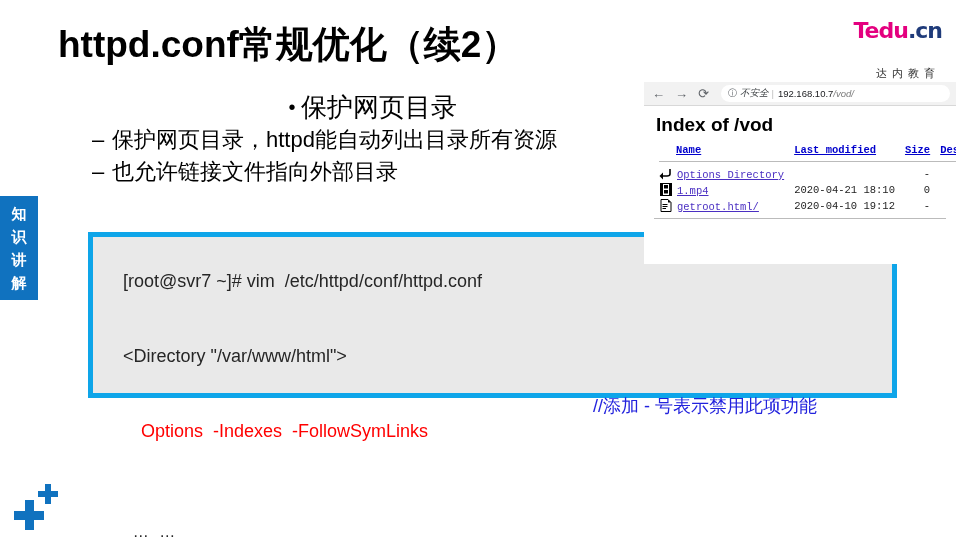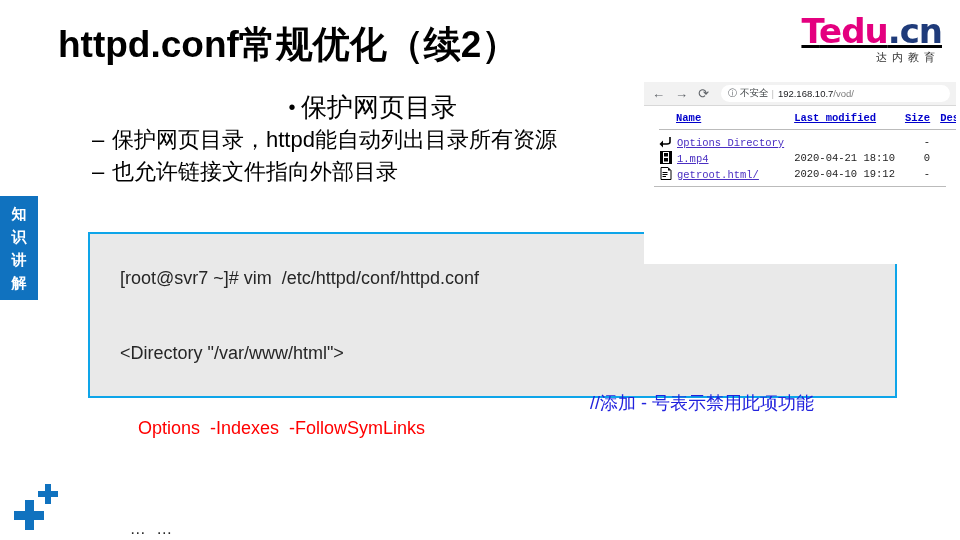--- a/index.html
+++ b/index.html
@@ -18,36 +18,35 @@
   
   .logo {
     position: absolute;
     top: 14px;
     right: 18px;
     width: 160px;
     height: 56px;
     text-align: right;
   }
   .logo-wordmark {
-    font-size: 34px;
+    font-size: 22px;
     font-weight: bold;
     line-height: 34px;
     letter-spacing: -1px;
     white-space: nowrap;
     font-family: "DejaVu Sans", sans-serif;
-    text-decoration: underline;
   }
   .logo-t { color: #e4007f; }
   .logo-e { color: #e4007f; }
   .logo-rest { color: #1f3b7a; }
   .logo-sub {
     font-size: 11px;
     color: #333333;
     letter-spacing: 5px;
-    margin-top: 2px;
+    margin-top: 18px;
     padding-right: 2px;
     font-family: Liberation Serif, serif;
   }
 
   
   .slide-title {
     position: absolute;
     left: 58px;
     top: 20px;
     font-size: 37px;
@@ -109,21 +108,21 @@
   .side-tag span { display: block; }
 
   
   .code-block {
     position: absolute;
     left: 88px;
     top: 232px;
     width: 809px;
     height: 166px;
     background: #e9e9e9;
-    border: 2px solid #0ea5e9;
+    border: 5px solid #0ea5e9;
     box-sizing: border-box;
     padding: 7px 0 0 10px;
     font-size: 18px;
     line-height: 25px;
     color: #262626;
     font-family: "Liberation Sans", "DejaVu Sans", sans-serif;
   }
   .code-line { white-space: pre; position: relative; }
   .code-red { color: #ff0000; }
   .code-comment {
@@ -176,24 +175,24 @@
     font-size: 9.5px;
     color: #3c4043;
     white-space: nowrap;
     overflow: hidden;
   }
   .omnibox .info-ico {
     font-size: 9px;
     margin-right: 3px;
     color: #5f6368;
   }
-  .omnibox .insecure { color: #3c4043; margin-right: 3px; }
+  .omnibox .insecure { color: #3c4043; margin-right: 3px; font-style: italic; }
   .omnibox .sep { color: #bdbdbd; margin-right: 4px; }
   .omnibox .host { color: #202124; }
-  .omnibox .path { color: #7b7b7b; }
+  .omnibox .path { color: #7b7b7b; font-style: italic; }
 
   .page-area { padding: 6px 0 0 8px; background: #ffffff; }
   .page-heading {
     font-size: 19px;
     font-weight: bold;
     color: #000000;
     margin: 2px 0 8px 4px;
   }
   table.dirlist {
     border-collapse: collapse;
@@ -326,20 +325,21 @@
     <div class="omnibox">
       <span class="info-ico">ⓘ</span>
       <span class="insecure">不安全</span>
       <span class="sep">|</span>
       <span class="host">192.168.10.7</span>
         <span class="path">/vod/</span>
     </div>
   </div>
 
   <div class="page-area">
+    <div class="page-heading">Index of /vod</div>
 
     <table class="dirlist">
       <tbody>
           <tr>
         <th class="col-name">Name</th>
         <th>Last modified</th>
         <th class="col-size">Size</th>
         <th>Description</th>
       </tr>
       <tr class="hr-row">

